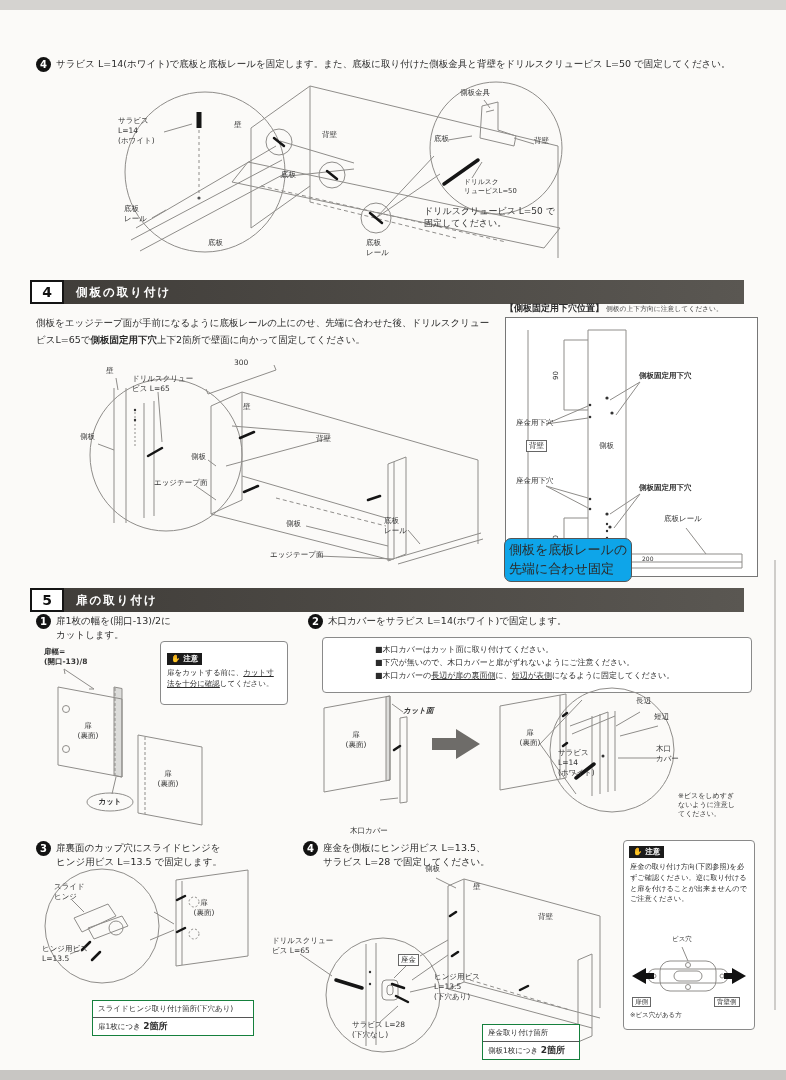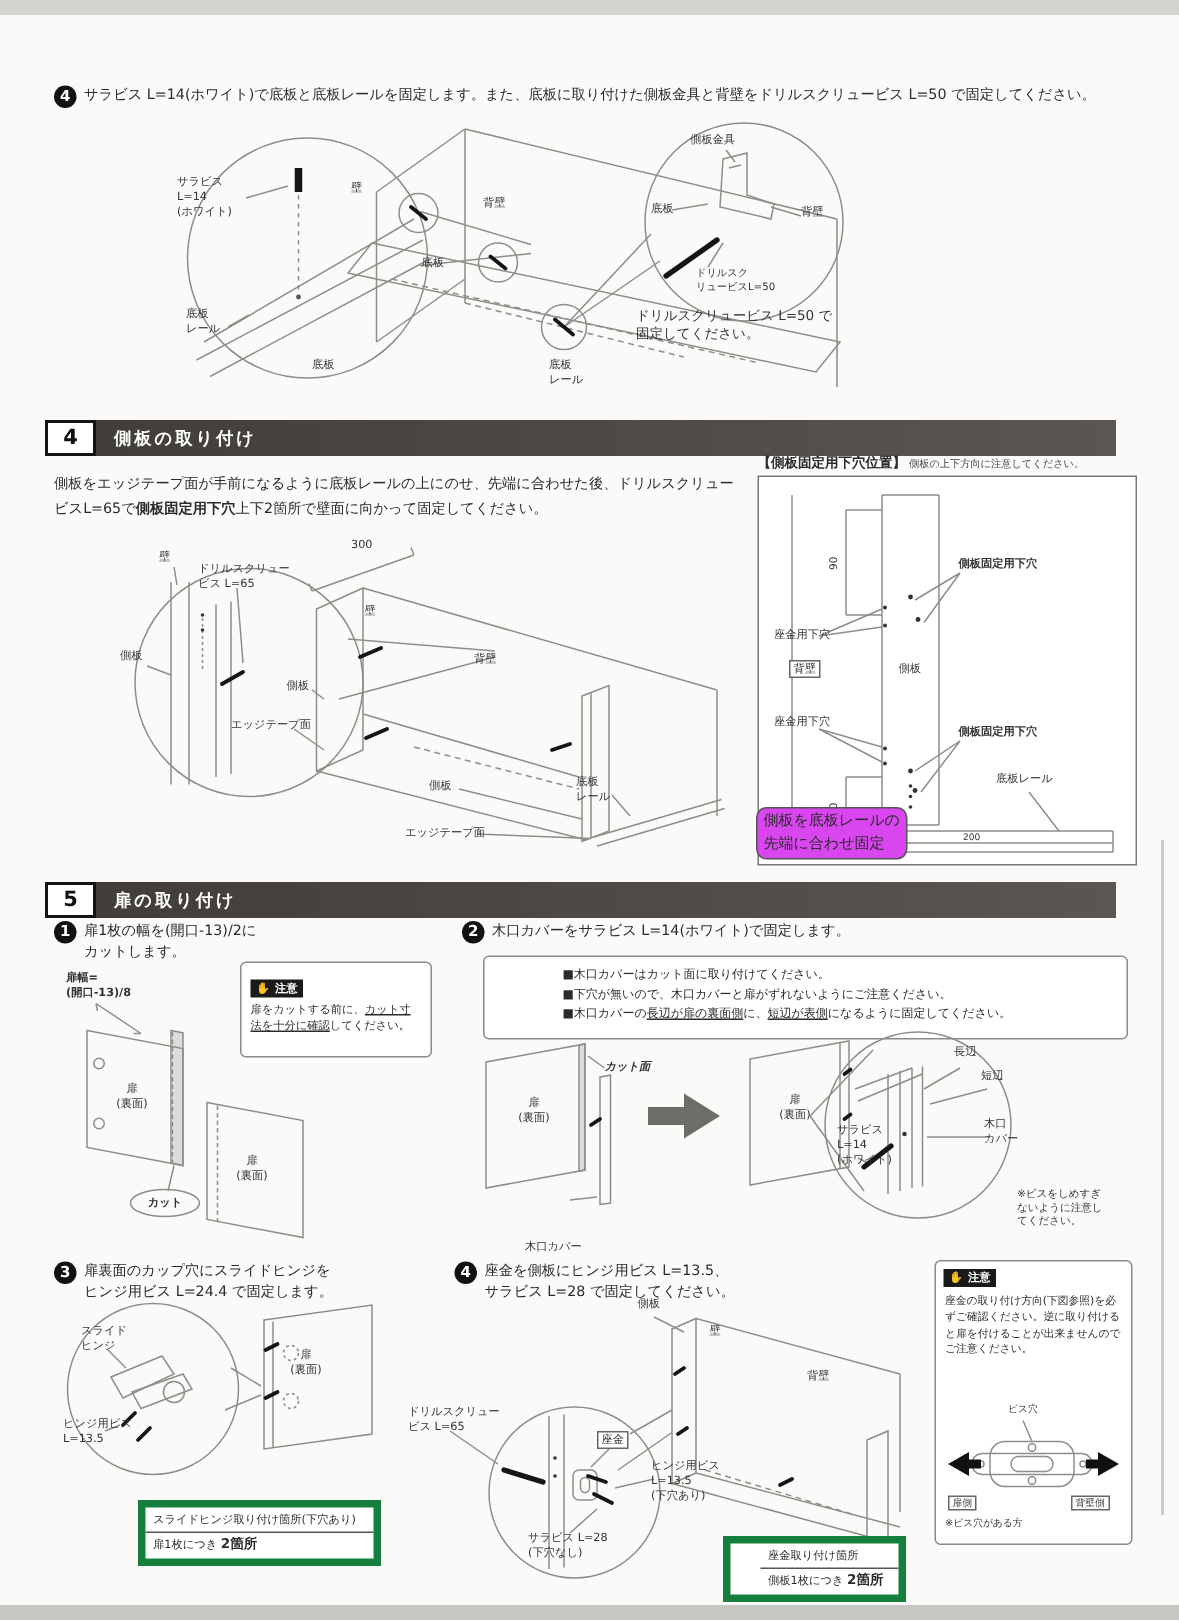--- a/index.html
+++ b/index.html
@@ -38,24 +38,24 @@
 
   .notebox{position:absolute;border:1px solid #8a8a8a;border-radius:4px;background:#fff;box-sizing:border-box;}
   .warn-tag{display:inline-flex;align-items:center;background:#1b1b1b;color:#fff;font-size:7.5px;
             font-weight:bold;padding:1px 4px;gap:3px;line-height:1.3;}
   .notes-list{padding:6px 8px 4px 52px;font-size:8px;line-height:1.6;}
 
   .holebox{position:absolute;left:505px;top:302px;width:251px;}
   .holebox .hb-title{font-size:9px;font-weight:bold;white-space:nowrap;}
   .holebox .hb-note{font-size:6.8px;color:#444;margin-left:2px;white-space:nowrap;}
   .holebox .inner{position:absolute;left:0;top:15px;width:251px;height:258px;border:1px solid #777;background:#fff;}
-  .callout{position:absolute;border:1px solid #555;background:#d946ef;border-radius:7px;padding:2px 4px;
-           font-size:10px;line-height:1.45;white-space:pre-line;}
-
-  .tbl{position:absolute;border:5px solid #15803d;background:#fff;box-sizing:border-box;}
+  .callout{position:absolute;border:1px solid #555;background:#0ea5e9;border-radius:7px;padding:2px 4px;
+           font-size:13px;line-height:1.45;white-space:pre-line;}
+
+  .tbl{position:absolute;border:1px solid #15803d;background:#fff;box-sizing:border-box;}
   .tbl .r{border-bottom:1px solid #555;padding:3px 5px;font-size:7.5px;line-height:1.3;}
   .tbl .r:last-child{border-bottom:none;}
   .tbl .b2{font-weight:bold;font-size:9px;}
 
   .caution2{position:absolute;left:623px;top:840px;width:132px;height:190px;border:1px solid #8a8a8a;
             border-radius:4px;background:#fff;box-sizing:border-box;}
   .caution2 .txt{position:absolute;left:6px;top:21px;width:120px;font-size:7.2px;line-height:1.5;}
 </style>
 </head>
 <body>
@@ -303,21 +303,21 @@
 L=14
 (ホワイト)</div>
     <div class="lbl" style="left:368px;top:106px;font-size:7px;">※ビスをしめすぎ
 ないように注意し
 てください。</div>
   </div>
 
   <div class="stepline" style="left:36px;top:841px;width:260px;">
     <span class="badge">3</span>
     <span class="tx">扉裏面のカップ穴にスライドヒンジを
-ヒンジ用ビス L=24.4 で固定します。</span>
+ヒンジ用ビス L=13.5 で固定します。</span>
   </div>
   <div class="fig" style="left:36px;top:866px;width:260px;height:135px;">
     <svg width="260" height="135" viewBox="0 0 260 135">
       <g stroke="#8f8d8a" fill="none" stroke-width="1">
         <circle cx="66" cy="60" r="57"></circle>
         <polygon points="38,52 72,38 80,50 46,66"></polygon>
         <polygon points="52,62 86,50 92,60 58,73"></polygon>
         <circle cx="80" cy="62" r="7"></circle>
         <path d="M36 34 L48 46 M34 88 L44 84"></path>
         <path d="M118 46 L138 58 M114 74 L138 64"></path>
@@ -375,21 +375,21 @@
     <div class="lbl" style="left:268px;top:52px;">背壁</div>
     <div class="lbl" style="left:2px;top:76px;">ドリルスクリュー
 ビス L=65</div>
     <div class="lbl box" style="left:128px;top:94px;">座金</div>
     <div class="lbl" style="left:164px;top:112px;">ヒンジ用ビス
 L=13.5
 (下穴あり)</div>
     <div class="lbl" style="left:82px;top:160px;">サラビス L=28
 (下穴なし)</div>
   </div>
-  <div class="tbl" style="left:482px;top:1024px;width:122px;padding-left:20px;">
+  <div class="tbl" style="left:482px;top:1024px;width:98px;">
     <div class="r">座金取り付け箇所</div>
     <div class="r"><span>側板1枚につき </span><span class="b2">2箇所</span></div>
   </div>
 
   <div class="caution2">
     <span class="warn-tag" style="position:absolute;left:5px;top:5px;">
         <span>✋</span>
         <span>注意</span>
       </span>
     <div class="txt">座金の取り付け方向(下図参照)を必ずご確認ください。逆に取り付けると扉を付けることが出来ませんのでご注意ください。</div>

